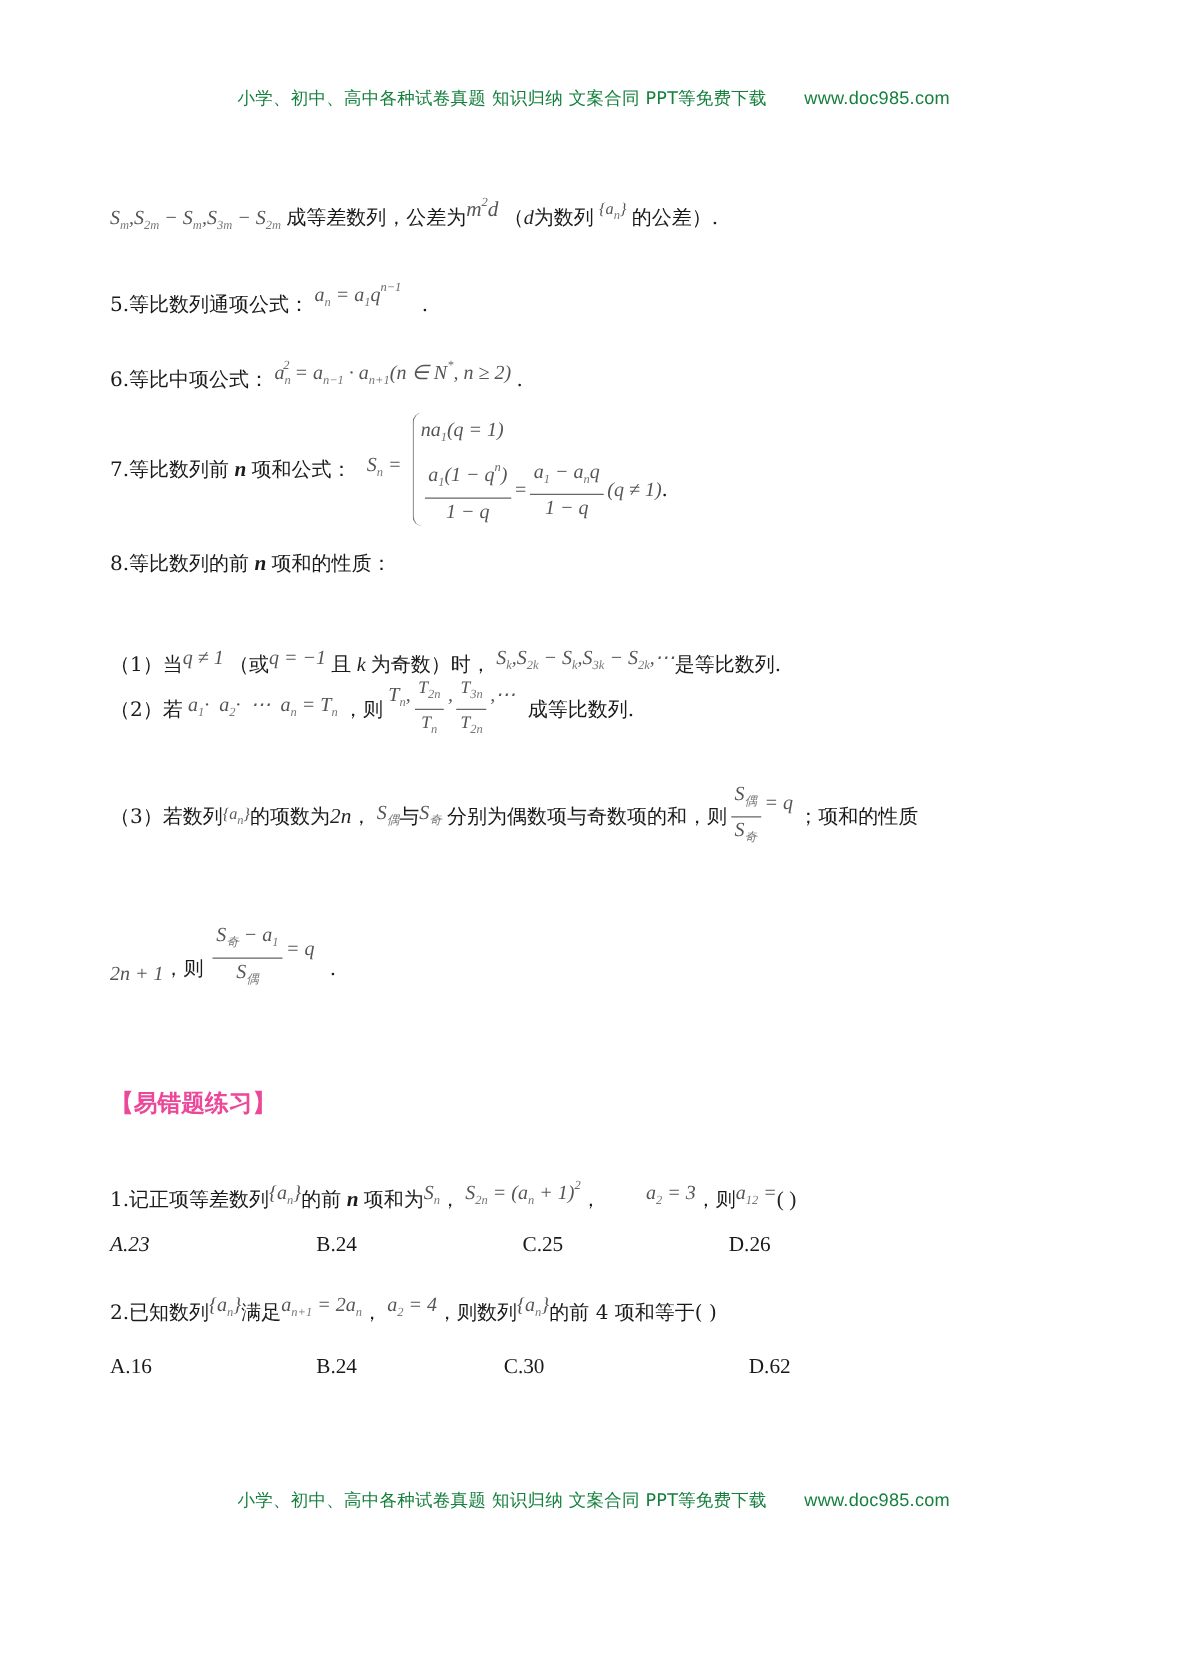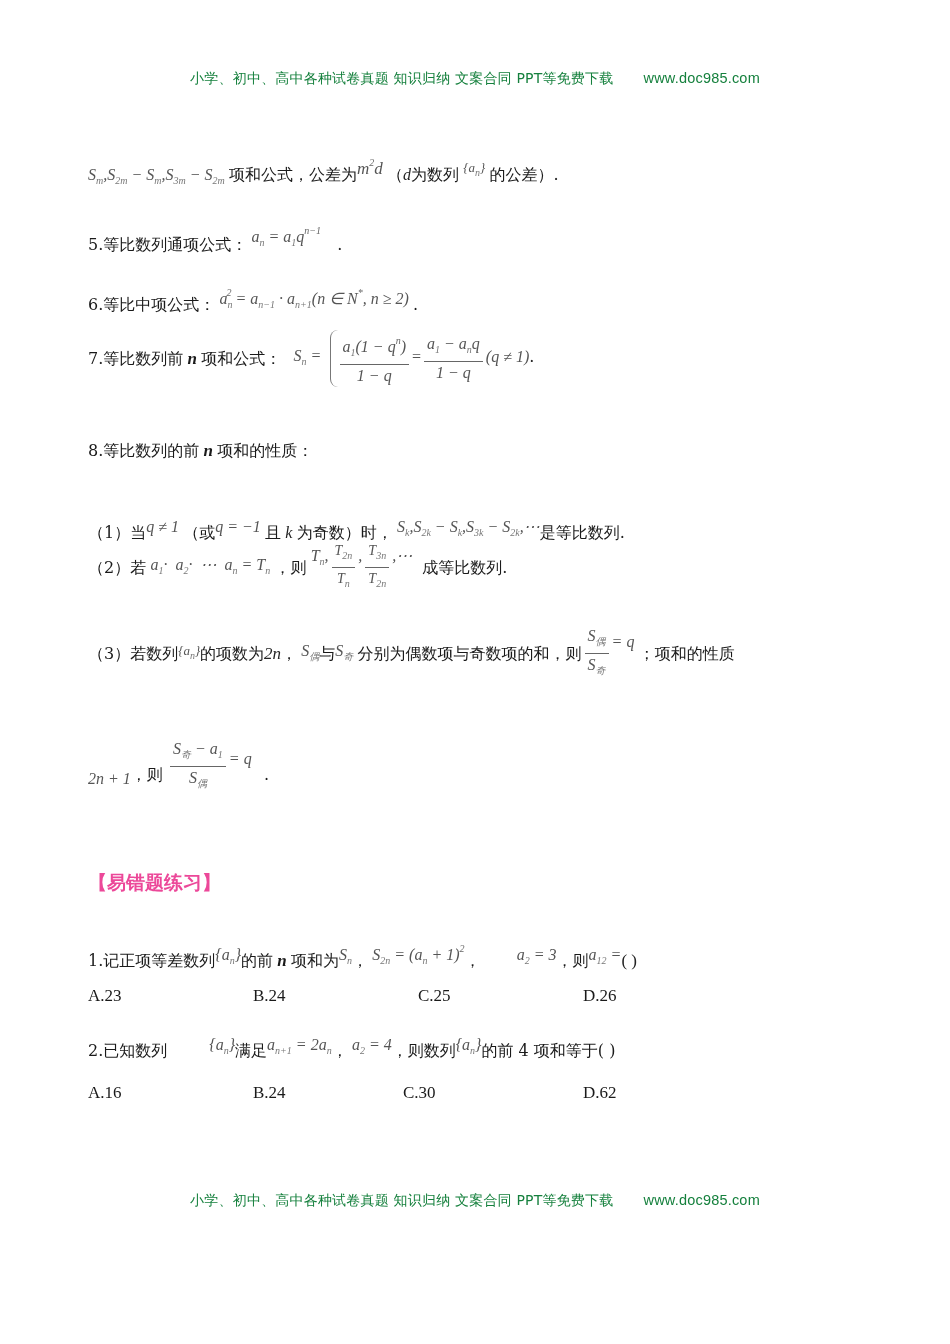--- a/index.html
+++ b/index.html
@@ -70,21 +70,21 @@
   </style>
 </head>
 <body>
 
 <div class="hdr" style="top:70px;">
   <span>小学、初中、高中各种试卷真题  知识归纳  文案合同  PPT等免费下载</span><span class="site">www.doc985.com</span>
 </div>
 
 <div class="line" style="top:152px;">
   <span class="m">S<span class="sub">m</span>,S<span class="sub">2m</span> − S<span class="sub">m</span>,S<span class="sub">3m</span> − S<span class="sub">2m</span></span>
-  <span class="cn">项和公式，公差为</span><span class="m" style="font-size:17px;vertical-align:6px;">m<span class="sup">2</span>d</span>
+  <span class="cn">成等差数列，公差为</span><span class="m" style="font-size:17px;vertical-align:6px;">m<span class="sup">2</span>d</span>
   <span class="cn">（</span><span class="m" style="color:#222;">d</span><span class="cn">为数列</span>
   <span class="m" style="vertical-align:8px;font-size:13px;">{a<span class="sub">n</span>}</span>
   <span class="cn">的公差）.</span>
 </div>
 
 <div class="line" style="top:220px;">
   <span class="cn">5.等比数列通项公式：</span>
   <span class="m" style="vertical-align:8px;">a<span class="sub">n</span> = a<span class="sub">1</span>q<span class="sup">n−1</span></span>
   <span class="cn" style="margin-left:12px;">.</span>
 </div>
@@ -96,20 +96,21 @@
 </div>
 
 <div class="line" style="top:330px;">
   <span style="display:inline-block;vertical-align:middle;">
     <span class="cn">7.等比数列前</span>
     <span class="bi">n</span>
     <span class="cn">项和公式：</span>
   </span>
   <span class="m" style="vertical-align:middle;margin-left:8px;">S<span class="sub">n</span> =</span>
   <span class="brace-wrap">
+    <span class="m" style="display:block;height:34px;line-height:30px;">na<span class="sub">1</span><span class="mr">(</span>q<span class="mr"> = 1)</span></span>
     <span style="display:block;">
       <span class="frac m"><span class="num">a<span class="sub">1</span><span class="mr">(1 − </span>q<span class="sup">n</span><span class="mr">)</span></span><span class="den"><span class="mr">1 − </span>q</span></span><span class="mr">=</span><span class="frac m"><span class="num">a<span class="sub">1</span> − a<span class="sub">n</span>q</span><span class="den"><span class="mr">1 − </span>q</span></span><span class="m"><span class="mr">(</span>q<span class="mr"> ≠ 1)</span></span><span class="cn">.</span>
     </span>
   </span>
 </div>
 
 <div class="line" style="top:440px;">
   <span class="cn">8.等比数列的前</span>
   <span class="bi">n</span>
   <span class="cn">项和的性质：</span>
@@ -150,32 +151,32 @@
 <div class="heading">【易错题练习】</div>
 
 <div class="line" style="top:938px;">
   <span class="cn">1.记正项等差数列</span><span class="m" style="vertical-align:6px;">{a<span class="sub">n</span>}</span><span class="cn">的前</span>
   <span class="bi">n</span>
   <span class="cn">项和为</span><span class="m" style="vertical-align:6px;">S<span class="sub">n</span></span><span class="cn">，</span>
   <span class="m" style="vertical-align:6px;">S<span class="sub">2n</span><span class="mr"> = (</span>a<span class="sub">n</span><span class="mr"> + 1)</span><span class="sup">2</span></span><span class="cn">，</span>
   <span class="m" style="vertical-align:6px;margin-left:32px;">a<span class="sub">2</span><span class="mr"> = 3</span></span><span class="cn">，则</span><span class="m" style="vertical-align:6px;">a<span class="sub">12</span><span class="mr"> =</span></span><span class="mr" style="color:#222;font-size:17px;">(    )</span>
 </div>
 <div class="opts" style="top:986px;">
-  <span style="left:0;">A.23</span>
+  <span style="left:0;font-style:italic;">A.23</span>
   <span style="left:165px;">B.24</span>
   <span style="left:330px;">C.25</span>
   <span style="left:495px;">D.26</span>
 </div>
 
 <div class="line" style="top:1034px;">
-  <span class="cn">2.已知数列</span><span class="m" style="vertical-align:6px;margin-left:42px;">{a<span class="sub">n</span>}</span><span class="cn">满足</span><span class="m" style="vertical-align:6px;">a<span class="sub">n+1</span><span class="mr"> = 2</span>a<span class="sub">n</span></span><span class="cn">，</span>
+  <span class="cn">2.已知数列</span><span class="m" style="vertical-align:6px;">{a<span class="sub">n</span>}</span><span class="cn">满足</span><span class="m" style="vertical-align:6px;">a<span class="sub">n+1</span><span class="mr"> = 2</span>a<span class="sub">n</span></span><span class="cn">，</span>
   <span class="m" style="vertical-align:6px;">a<span class="sub">2</span><span class="mr"> = 4</span></span><span class="cn">，则数列</span><span class="m" style="vertical-align:6px;">{a<span class="sub">n</span>}</span><span class="cn">的前 4 项和等于(    )</span>
 </div>
 <div class="opts" style="top:1083px;">
   <span style="left:0;">A.16</span>
   <span style="left:165px;">B.24</span>
   <span style="left:315px;">C.30</span>
-  <span style="left:495px;">D.62</span>
+  <span style="left:511px;">D.62</span>
 </div>
 
 <div class="hdr" style="top:1192px;">
   <span>小学、初中、高中各种试卷真题  知识归纳  文案合同  PPT等免费下载</span><span class="site">www.doc985.com</span>
 </div>
 
 </body></html>

